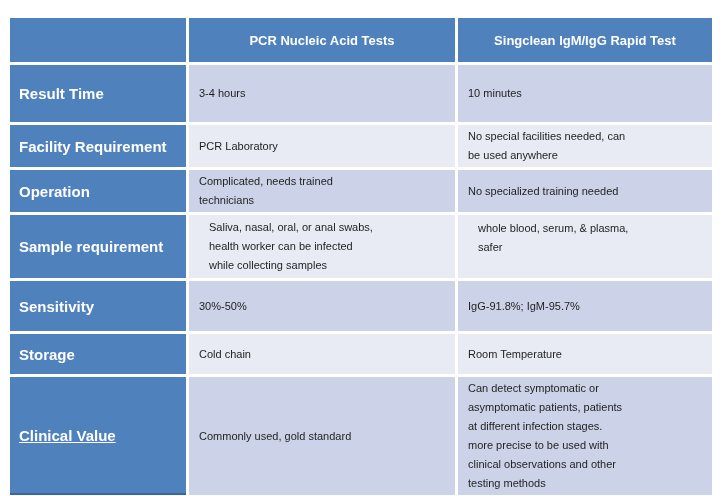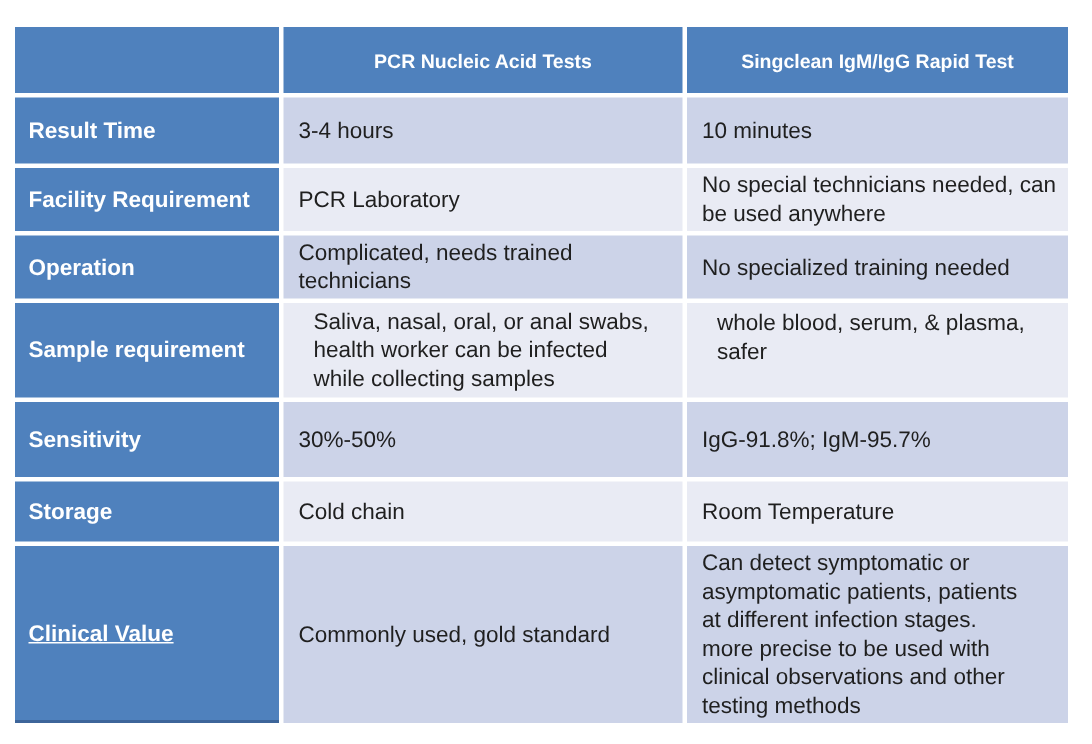--- a/index.html
+++ b/index.html
@@ -51,31 +51,31 @@
     color: var(--header-text, #ffffff);
     font-size: 15px;
     font-weight: bold;
     text-align: left;
     vertical-align: middle;
     padding: 2px 6px 2px 9px;
   }
   
   tbody td {
     color: var(--cell-text, #1f1f1f);
-    font-size: 15px;
+    font-size: 11px;
     line-height: 19px;
     text-align: left;
     vertical-align: middle;
     padding: 2px 8px 2px 10px;
     white-space: pre-line;
   }
   tr.band-dark td  { background: var(--band-dark, #ccd3e8); }
   tr.band-light td { background: var(--band-light, #e9ebf4); }
   
-  tr.r-result   > * { height: 44px; margin-top: 38px; }
+  tr.r-result   > * { height: 57px; margin-top: 38px; }
   tr.r-facility > * { height: 42px; }
   tr.r-operation> * { height: 42px; }
   tr.r-sample   > * { height: 63px; padding-left: 20px; }
   tr.r-sensitivity > * { height: 50px; }
   tr.r-storage  > * { height: 40px; }
   tr.r-clinical > * { height: 109px; }
   
   td.v-top { vertical-align: top; padding-top: 4px; }
   tr.r-clinical th.rowlabel { border-bottom: 2px solid rgba(30,50,90,0.35); text-decoration: underline; }
 </style>
@@ -98,21 +98,21 @@
     </thead>
     <tbody>
       <tr class="r-result band-dark">
         <th class="rowlabel">Result Time</th>
         <td>3-4 hours</td>
         <td>10 minutes</td>
       </tr>
       <tr class="r-facility band-light">
         <th class="rowlabel">Facility Requirement</th>
         <td>PCR Laboratory</td>
-        <td>No special technicians needed, can
+        <td>No special facilities needed, can
 be used anywhere</td>
       </tr>
       <tr class="r-operation band-dark">
         <th class="rowlabel">Operation</th>
         <td>Complicated, needs trained
 technicians</td>
         <td>No specialized training needed</td>
       </tr>
       <tr class="r-sample band-light">
         <th class="rowlabel">Sample requirement</th>

